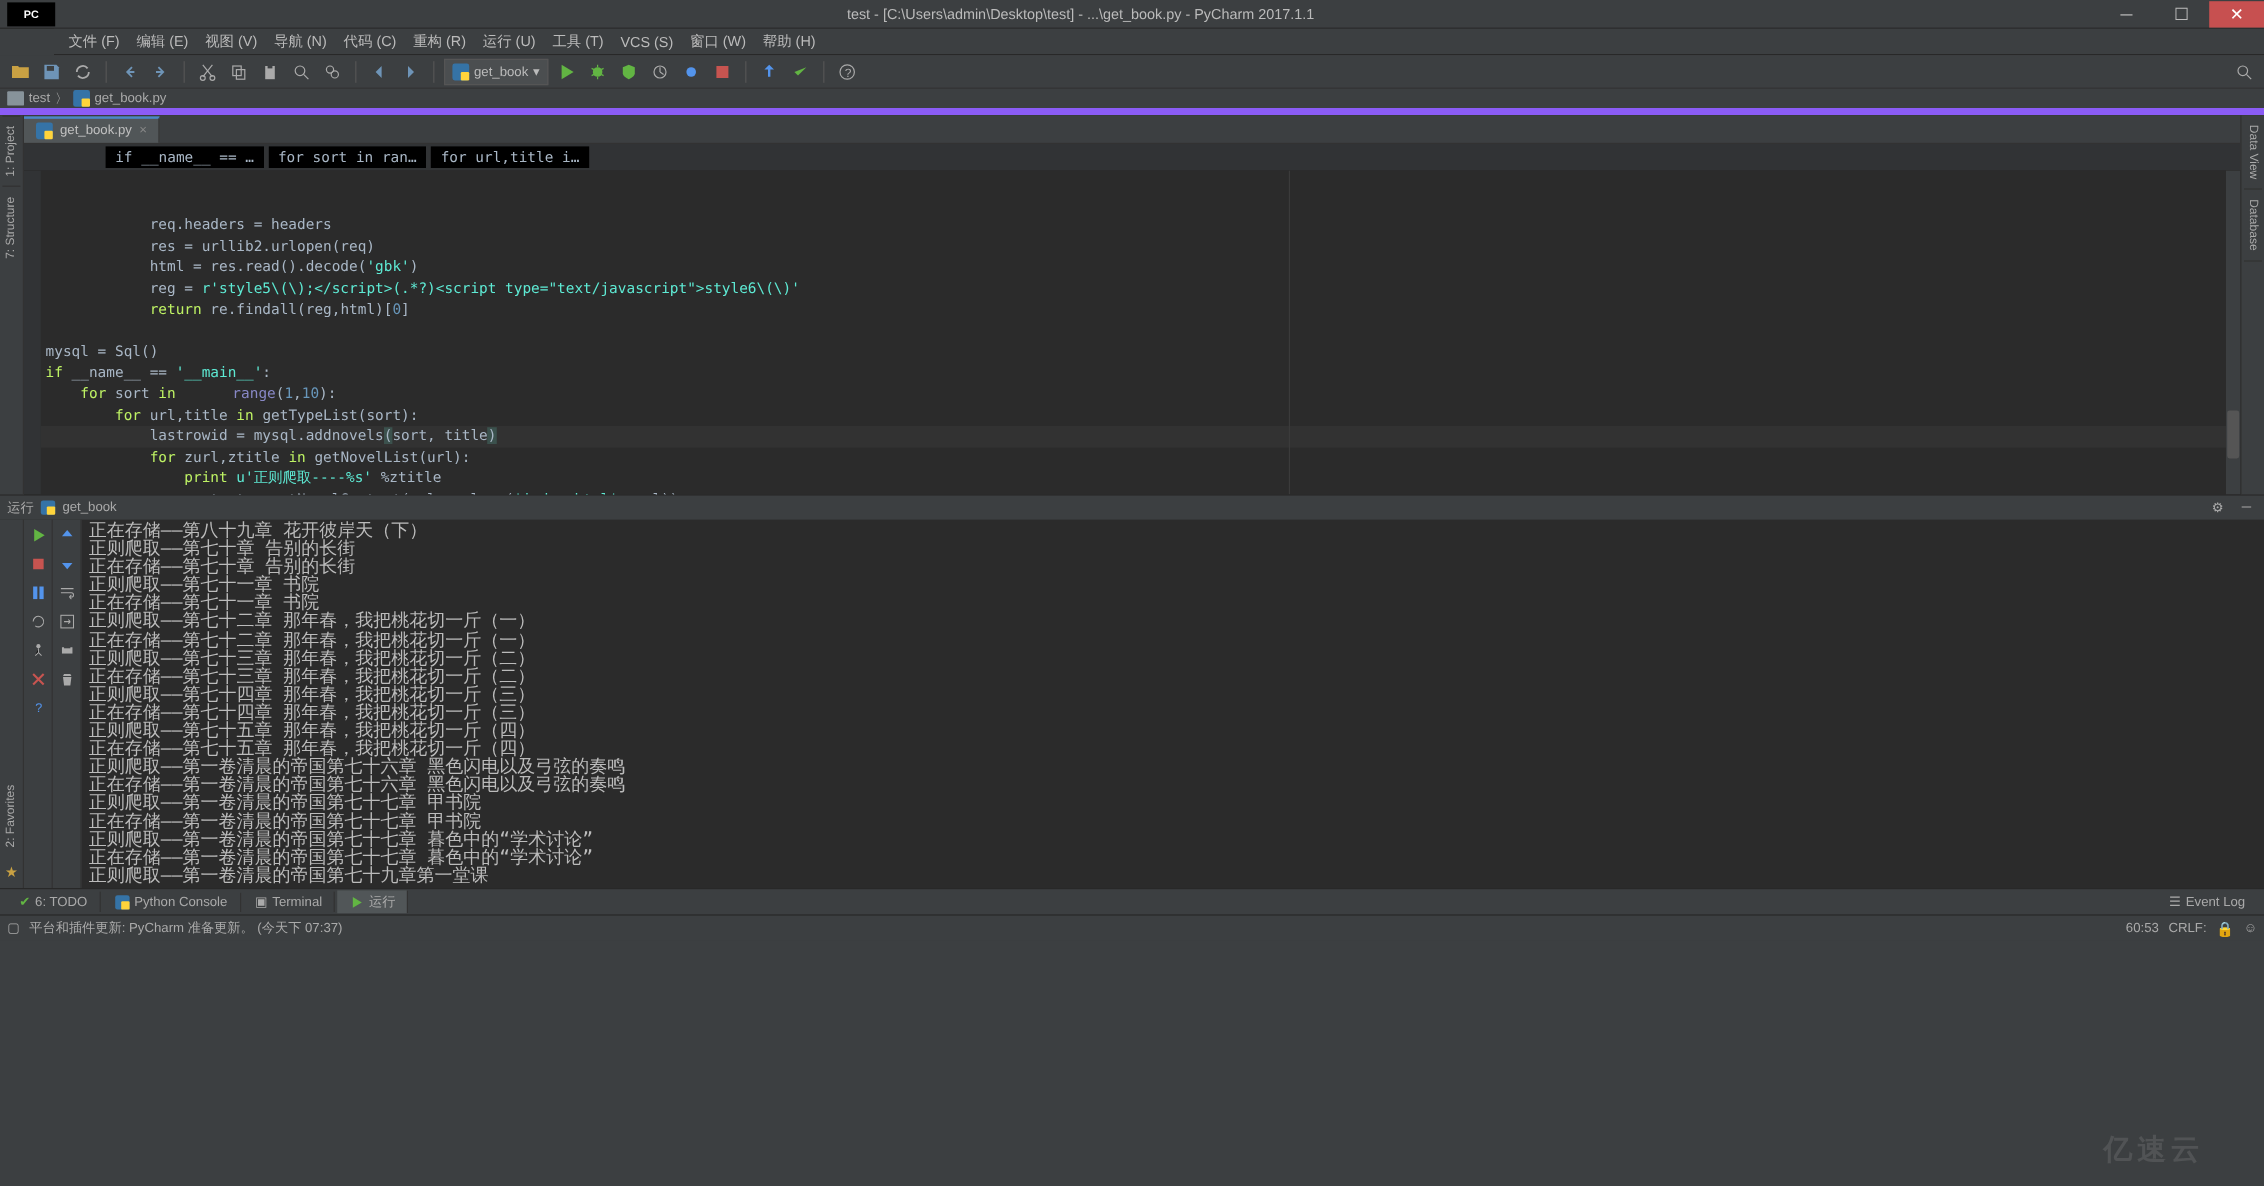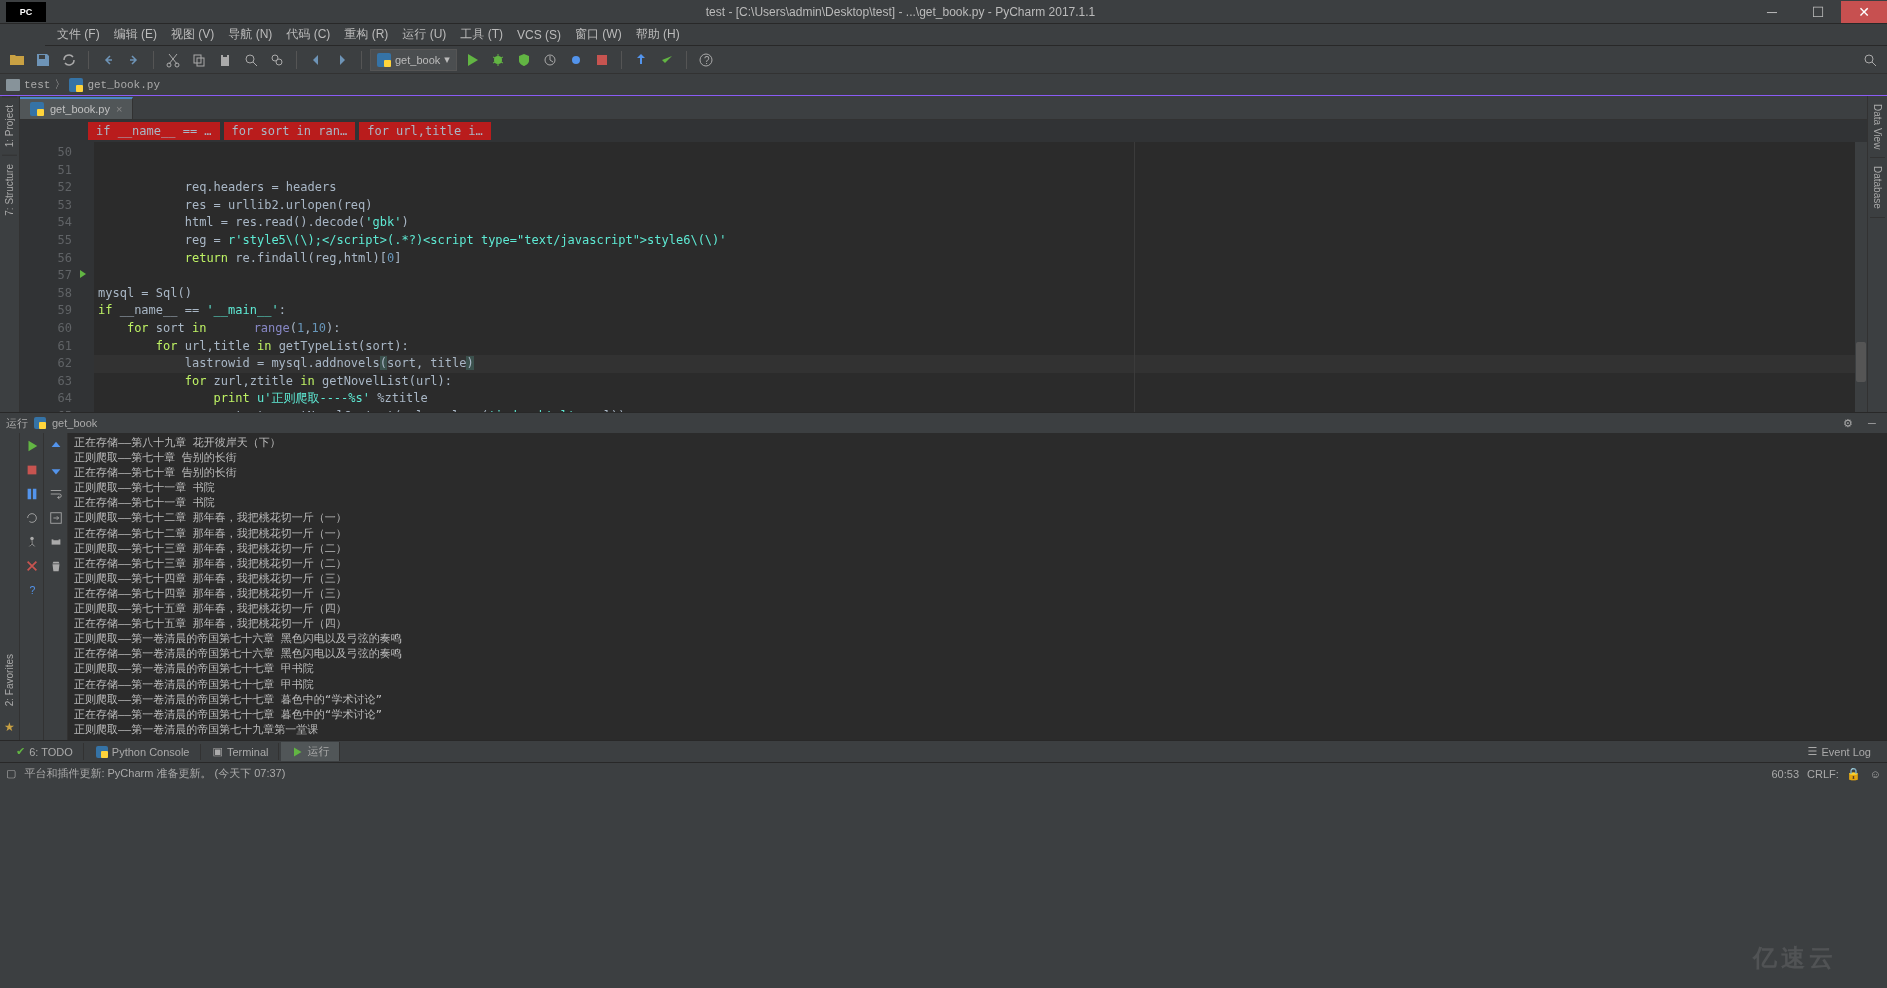--- a/index.html
+++ b/index.html
@@ -49,21 +49,21 @@
 .tbtn svg { width: 16px; height: 16px; }
 .tsep { width: 1px; height: 18px; background: #555; margin: 0 4px; }
 .runconfig {
   background: #4b4e50; border: 1px solid #555; height: 22px;
   display: flex; align-items: center; padding: 0 6px; gap: 4px;
   color: #bbb; font-size: 11px;
 }
 .toolbar .spacer { flex: 1; }
 .breadcrumb {
   background: #3c3f41; height: 22px; display: flex; align-items: center;
-  padding: 0 6px; border-bottom: 1px solid #8b5cf6; gap: 4px; font-family: Liberation Mono, monospace;
+  padding: 0 6px; border-bottom: 6px solid #8b5cf6; gap: 4px;
 }
 .breadcrumb .bcitem {
   display: flex; align-items: center; gap: 4px; color: #aaa; font-size: 11px;
 }
 .main {
   display: flex; height: 316px; background: #2b2b2b;
 }
 .leftgutter {
   width: 20px; background: #3c3f41; border-right: 1px solid #323232;
   display: flex; flex-direction: column; align-items: center;
@@ -90,21 +90,21 @@
   background: #515658; padding: 3px 10px; display: flex; align-items: center;
   gap: 6px; color: #c0c0c0; font-size: 11px; border-right:1px solid #323232;
   border-top: 2px solid #4a88c7;
 }
 .tab .close-x { color:#888; font-size:11px; }
 .context-bar {
   background: #313335; height: 22px; display: flex; align-items: center;
   gap: 4px; padding: 0 4px;
 }
 .context-bar .ctx {
-  background: #b91c1c; padding: 2px 8px; color: #a9b7c6; font-size: 12px;
+  background: #000000; padding: 2px 8px; color: #a9b7c6; font-size: 12px;
   font-family: Consolas, monospace;
 }
 .code-area { flex: 1; display: flex; background: #2b2b2b; overflow: hidden; position: relative; }
 .gutter {
   width: 60px; background: #313335; text-align: right; color: #606366;
   font-family: Consolas, monospace; font-size: 12px; padding: 2px 8px 2px 2px;
   line-height: 17.6px;
 }
 .gutter .ln { height: 17.6px; position: relative; }
 .gutter .ln .runmark {
@@ -142,21 +142,21 @@
   width: 24px; background: #3c3f41; border-right: 1px solid #323232;
   display:flex; flex-direction:column; align-items:center; padding:4px 0; gap:6px;
 }
 .run-toolbar-left2 {
   width: 24px; background: #3c3f41; border-right: 1px solid #323232;
   display:flex; flex-direction:column; align-items:center; padding:4px 0; gap:6px;
 }
 .rbtn { width:18px;height:18px;display:flex;align-items:center;justify-content:center; }
 .console {
   flex:1; font-family: Consolas, "Microsoft YaHei", monospace;
-  font-size: 11px; line-height: 15.1px; color: #bbb; padding: 2px 6px;
+  font-size: 15px; line-height: 15.1px; color: #bbb; padding: 2px 6px;
   overflow: hidden; white-space: pre;
 }
 .console .cln { height:15.1px; }
 .left-fav {
   width:20px;background:#3c3f41;border-right:1px solid #323232;
   display:flex;flex-direction:column;justify-content:flex-end;align-items:center;
 }
 .left-fav .vtab {
   writing-mode:vertical-lr;transform:rotate(180deg);font-size:10px;color:#aaa;
   padding:8px 2px;
@@ -372,38 +372,20 @@
         <span class="close-x">×</span>
       </div>
     </div>
     <div class="context-bar">
       <span style="width:60px"></span>
       <div class="ctx">if  __name__  ==  …</div>
       <div class="ctx">for sort in ran…</div>
       <div class="ctx">for url,title i…</div>
     </div>
     <div class="code-area">
-      <div class="gutter" id="gutter">
-          <div class="ln">50</div>
-          <div class="ln">51</div>
-          <div class="ln">52</div>
-          <div class="ln">53</div>
-          <div class="ln">54</div>
-          <div class="ln">55</div>
-          <div class="ln">56</div>
-          <div class="ln">57<div class="runmark"></div></div>
-          <div class="ln">58</div>
-          <div class="ln">59</div>
-          <div class="ln">60</div>
-          <div class="ln">61</div>
-          <div class="ln">62</div>
-          <div class="ln">63</div>
-          <div class="ln">64</div>
-          <div class="ln">65</div>
-        </div>
       <div class="foldbar"></div>
       <div class="code" id="code">
         <div class="cl">            req.headers = headers</div><div class="cl">            res = urllib2.urlopen(req)</div><div class="cl">            html = res.read().decode(<span class="str">'gbk'</span>)</div><div class="cl">            reg = <span class="str">r'style5\(\);&lt;/script&gt;(.*?)&lt;script type="text/javascript"&gt;style6\(\)'</span></div><div class="cl">            <span class="kw">return</span> re.findall(reg,html)[<span class="num">0</span>]</div><div class="cl"></div><div class="cl">mysql = Sql()</div><div class="cl"><span class="kw">if</span> __name__ == <span class="str">'__main__'</span>:</div><div class="cl">    <span class="kw">for</span> sort <span class="kw">in</span> <span class="builtin">range</span>(<span class="num">1</span>,<span class="num">10</span>):</div><div class="cl">        <span class="kw">for</span> url,title <span class="kw">in</span> getTypeList(sort):</div><div class="cl current">            lastrowid = mysql.addnovels<span style="background:#3b514d">(</span>sort, title<span style="background:#3b514d">)</span></div><div class="cl">            <span class="kw">for</span> zurl,ztitle <span class="kw">in</span> getNovelList(url):</div><div class="cl">                <span class="kw">print</span> <span class="str">u'正则爬取----%s'</span> %ztitle</div><div class="cl">                content = getNovelContent(url.replace(<span class="str">'index.html'</span>,zurl))</div><div class="editor-right-margin"></div>
       </div>
       <div class="scrollbar-v">
           <div class="thumb"></div>
         </div>
     </div>
   </div>
 

